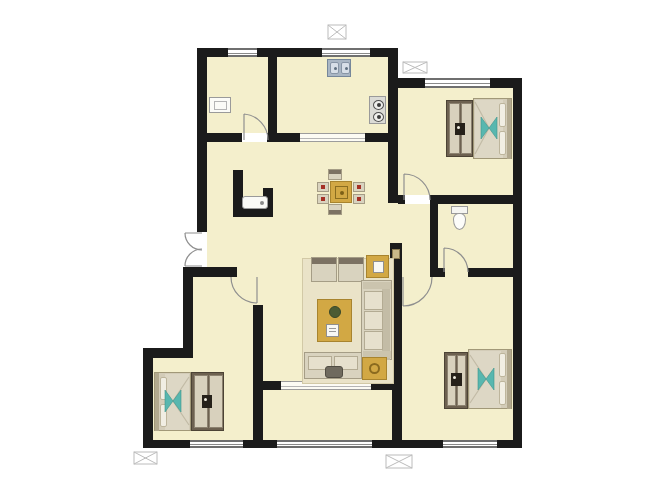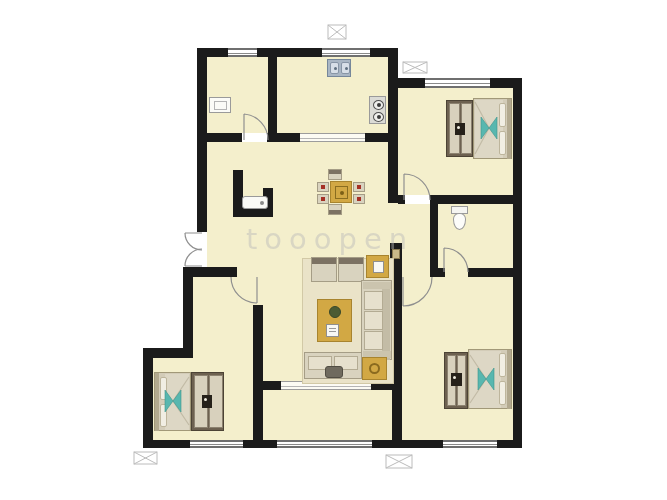--- a/index.html
+++ b/index.html
@@ -245,15 +245,14 @@
         <rect x="134" y="452" width="23" height="12"></rect>
           <path d="M134,452 L157,464 M157,452 L134,464" fill="none"></path>
       </g>
       <g>
         <rect x="386" y="455" width="26" height="13"></rect>
           <path d="M386,455 L412,468 M412,455 L386,468" fill="none"></path>
       </g>
     </g>
   </svg>
 
-  <div class="wm" style="left:246px;top:222px;">tooopen</div>
 
 </div>
 
 </body></html>

